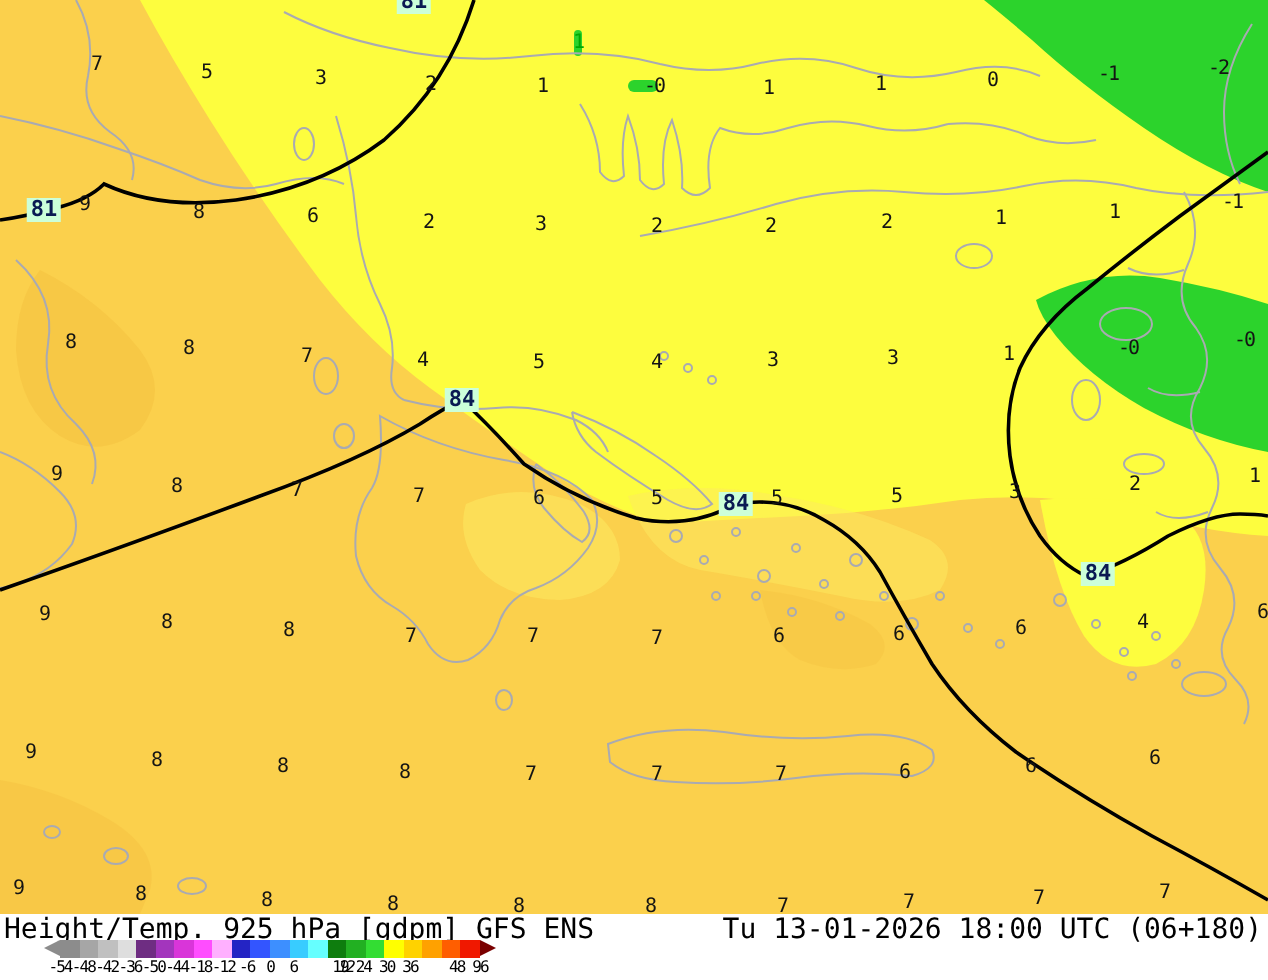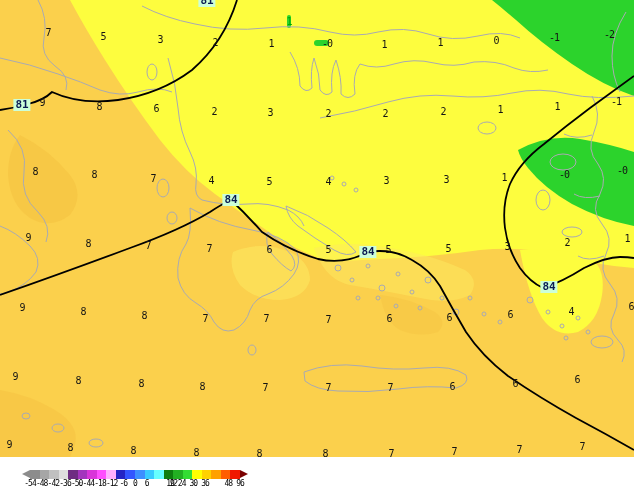--- a/index.html
+++ b/index.html
@@ -204,20 +204,24 @@
     <div id="clabels-layer">
         <span class="clabel" style="left: 207px; top: 1px;">81</span>
         <span class="clabel" style="left: 22px; top: 105px;">81</span>
         <span class="clabel" style="left: 231px; top: 200px;">84</span>
         <span class="clabel" style="left: 368px; top: 252px;">84</span>
         <span class="clabel" style="left: 549px; top: 287px;">84</span>
       </div>
   </div>
 
   <div id="footer">
+    <div id="cap-row">
+      <span id="cap-left">Height/Temp. 925 hPa [gdpm] GFS ENS</span>
+      <span id="cap-right">Tu 13-01-2026 18:00 UTC (06+180)</span>
+    </div>
     <div id="colorbar">
         <div class="arrow-l" style="border-right: 8px solid rgb(140, 140, 140);"></div>
         <div class="seg" style="background: rgb(140, 140, 140);"></div>
         <div class="seg" style="background: rgb(166, 166, 166);"></div>
         <div class="seg" style="background: rgb(192, 192, 192);"></div>
         <div class="seg" style="background: rgb(222, 222, 222);"></div>
         <div class="seg" style="background: rgb(110, 45, 130);"></div>
         <div class="seg" style="background: rgb(163, 53, 189);"></div>
         <div class="seg" style="background: rgb(217, 53, 217);"></div>
         <div class="seg" style="background: rgb(255, 77, 255);"></div>

